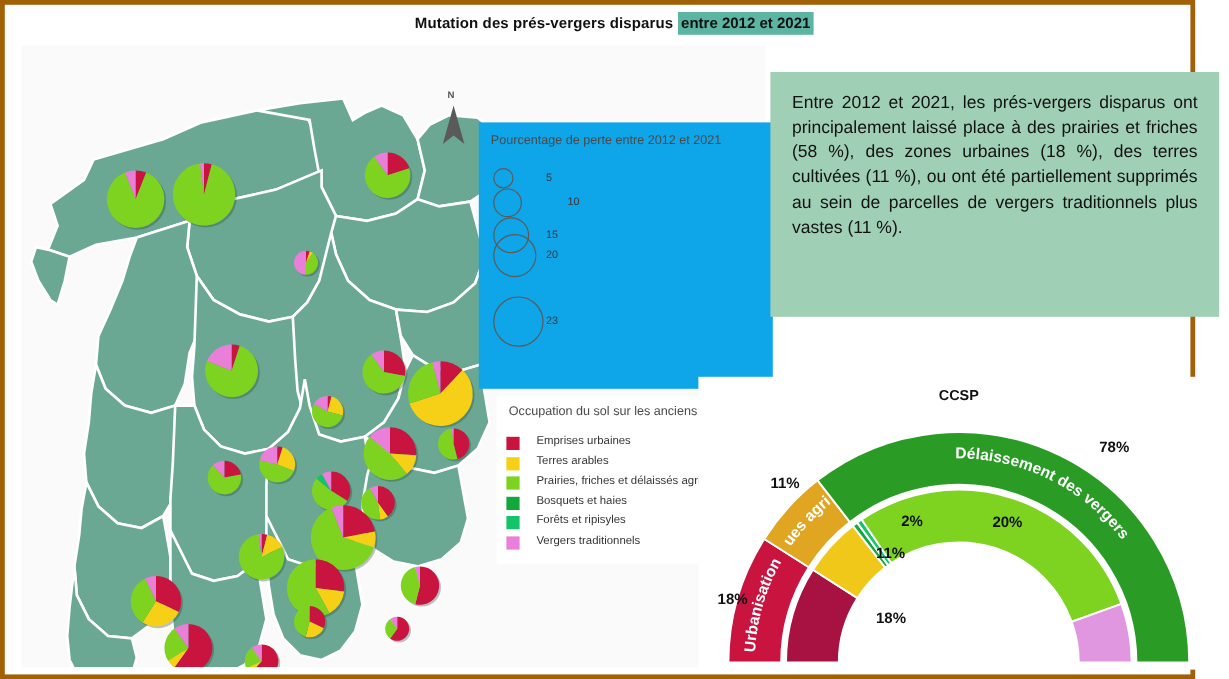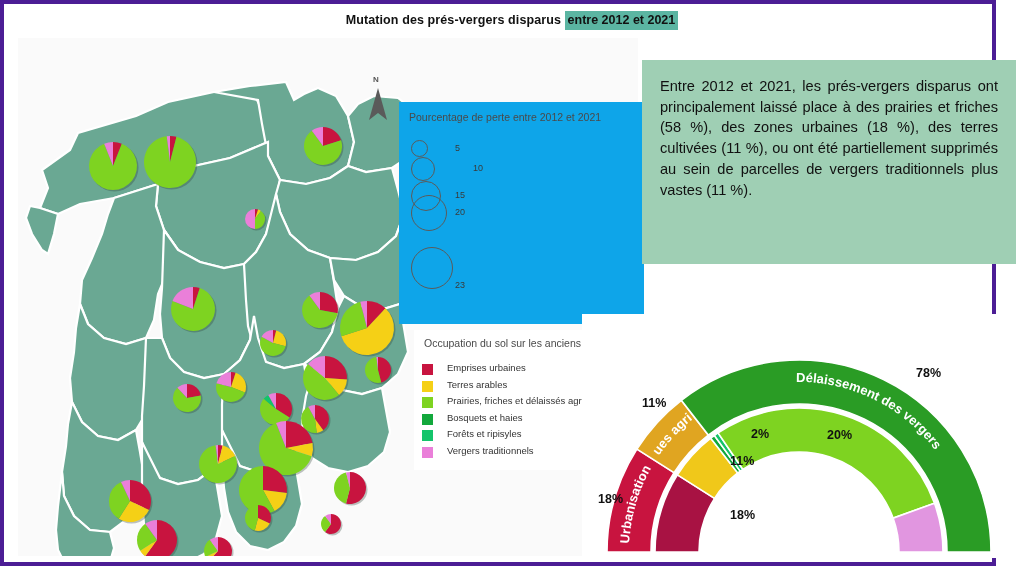--- a/index.html
+++ b/index.html
@@ -1,17 +1,17 @@
 <!DOCTYPE html>
 <html><head>
 <meta charset="utf-8">
 <style>
   html,body{margin:0;padding:0;background:#fff;}
   body{width:1024px;height:566px;overflow:hidden;font-family:"Liberation Sans",sans-serif;}
-  #frame{position:absolute;left:0;top:0;width:996px;height:566px;border:4px solid #4c1d95;box-sizing:border-box;background:#fff;}
+  #frame{position:absolute;left:0;top:0;width:996px;height:566px;border:4px solid #a16207;box-sizing:border-box;background:#fff;}
   #canvas{position:absolute;left:0;top:0;width:1016px;height:558px;}
 
   
   #title-bar{position:absolute;left:0;top:6px;width:1016px;text-align:center;}
   #title-bar .t1{font-size:12.5px;font-weight:bold;color:#111;letter-spacing:0.1px;}
   #title-bar .t2{font-size:12.5px;font-weight:bold;color:#111;background:#5bb5a2;padding:2px 3px 3px 3px;}
 
   
   #map-panel{position:absolute;left:14px;top:34px;width:620px;height:518px;background:#fafafa;overflow:hidden;}
   #map-svg{position:absolute;left:0;top:0;}
@@ -209,21 +209,21 @@
           <div class="sl-row" style="top: 79px; height: 28px; width: 140px;">
             <div class="sl-circ" style="width: 28px; height: 28px; left: 4px; top: 0px;"></div>
             <div class="sl-val" style="left: 48px; top: 9px;">15</div>
           </div>
           <div class="sl-row" style="top: 93px; height: 34px; width: 140px; text-align: right;">
             <div class="sl-circ" style="width: 34px; height: 34px; left: 4px; top: 0px;"></div>
             <div class="sl-val" style="left: 48px; top: 12px;">20</div>
           </div>
           <div class="sl-row" style="top: 145px; height: 40px; width: 140px;">
             <div class="sl-circ" style="width: 40px; height: 40px; left: 4px; top: 0px;"></div>
-            <div class="sl-val" style="left: 48px; top: 15px; margin-top: 18px;">23</div>
+            <div class="sl-val" style="left: 48px; top: 15px;">23</div>
           </div>
         </div>
   </div>
 
   <div id="color-legend">
     <div class="cl-title">Occupation du sol sur les anciens vergers</div>
     <div id="cl-rows">
           <div class="cl-row" style="top: 32px; width: 240px;">
             <div class="cl-sw" style="background: rgb(200, 20, 63);"></div>
             <div class="cl-lbl">Emprises urbaines</div>
@@ -249,20 +249,21 @@
             <div class="cl-lbl">Vergers traditionnels</div>
           </div>
         </div>
   </div>
 
   <div id="textbox">
     <p>Entre 2012 et 2021, les prés-vergers disparus ont principalement laissé place à des prairies et friches (58 %), des zones urbaines (18 %), des terres cultivées (11 %), ou ont été partiellement supprimés au sein de parcelles de vergers traditionnels plus vastes (11 %).</p>
   </div>
 
   <div id="sunburst">
+    <div id="sb-title">CCSP</div>
     <svg id="sb-svg" width="434" height="244" viewBox="0 0 434 244">
           <path d="M 25 238 A 192 192 0 0 1 54.88903830361312 135.12125536403263 L 92.03946702570177 158.6976343431085 A 148 148 0 0 0 69 238 Z" fill="#c8143f" stroke="#fff" stroke-width="1.6"></path>
           <path d="M 54.88903830361312 135.12125536403263 A 192 192 0 0 1 99.3218456986285 86.29023762386745 L 126.28975605935946 121.05705816839783 A 148 148 0 0 0 92.03946702570177 158.6976343431085 Z" fill="#e0a521" stroke="#fff" stroke-width="1.6"></path>
           <path d="M 99.3218456986285 86.29023762386745 A 192 192 0 0 1 409 237.99999999999997 L 365 237.99999999999997 A 148 148 0 0 0 126.28975605935946 121.05705816839783 Z" fill="#2a9c25" stroke="#fff" stroke-width="1.6"></path>
           <path d="M 73 238 A 144 144 0 0 1 95.41677872770983 160.84094152302447 L 132.5672074497985 184.41732050210032 A 100 100 0 0 0 117 238 Z" fill="#a81243" stroke="#fff" stroke-width="1.6"></path>
           <path d="M 95.41677872770983 160.84094152302447 A 144 144 0 0 1 128.74138427397136 124.2176782179006 L 155.70929463470233 158.98449876243097 A 100 100 0 0 0 132.5672074497985 184.41732050210032 Z" fill="#f0c81a" stroke="#fff" stroke-width="1.6"></path>
           <path d="M 128.74138427397136 124.2176782179006 A 144 144 0 0 1 132.35892366988386 121.50155281000757 L 158.22147477075268 157.09830056250524 A 100 100 0 0 0 155.70929463470233 158.98449876243097 Z" fill="#12a83c" stroke="#fff" stroke-width="1.6"></path>
           <path d="M 132.35892366988386 121.50155281000757 A 144 144 0 0 1 136.05999358929319 118.9003973044631 L 160.79166221478692 155.2919425725438 A 100 100 0 0 0 158.22147477075268 157.09830056250524 Z" fill="#14c46b" stroke="#fff" stroke-width="1.6"></path>
           <path d="M 136.05999358929319 118.9003973044631 A 144 144 0 0 1 352.48683072940844 189.22173948467804 L 311.08807689542255 204.12620797547086 A 100 100 0 0 0 160.79166221478692 155.2919425725438 Z" fill="#7ed321" stroke="#fff" stroke-width="1.6"></path>
           <path d="M 352.48683072940844 189.22173948467804 A 144 144 0 0 1 361 237.99999999999997 L 317 238 A 100 100 0 0 0 311.08807689542255 204.12620797547086 Z" fill="#e196e0" stroke="#fff" stroke-width="1.6"></path>

